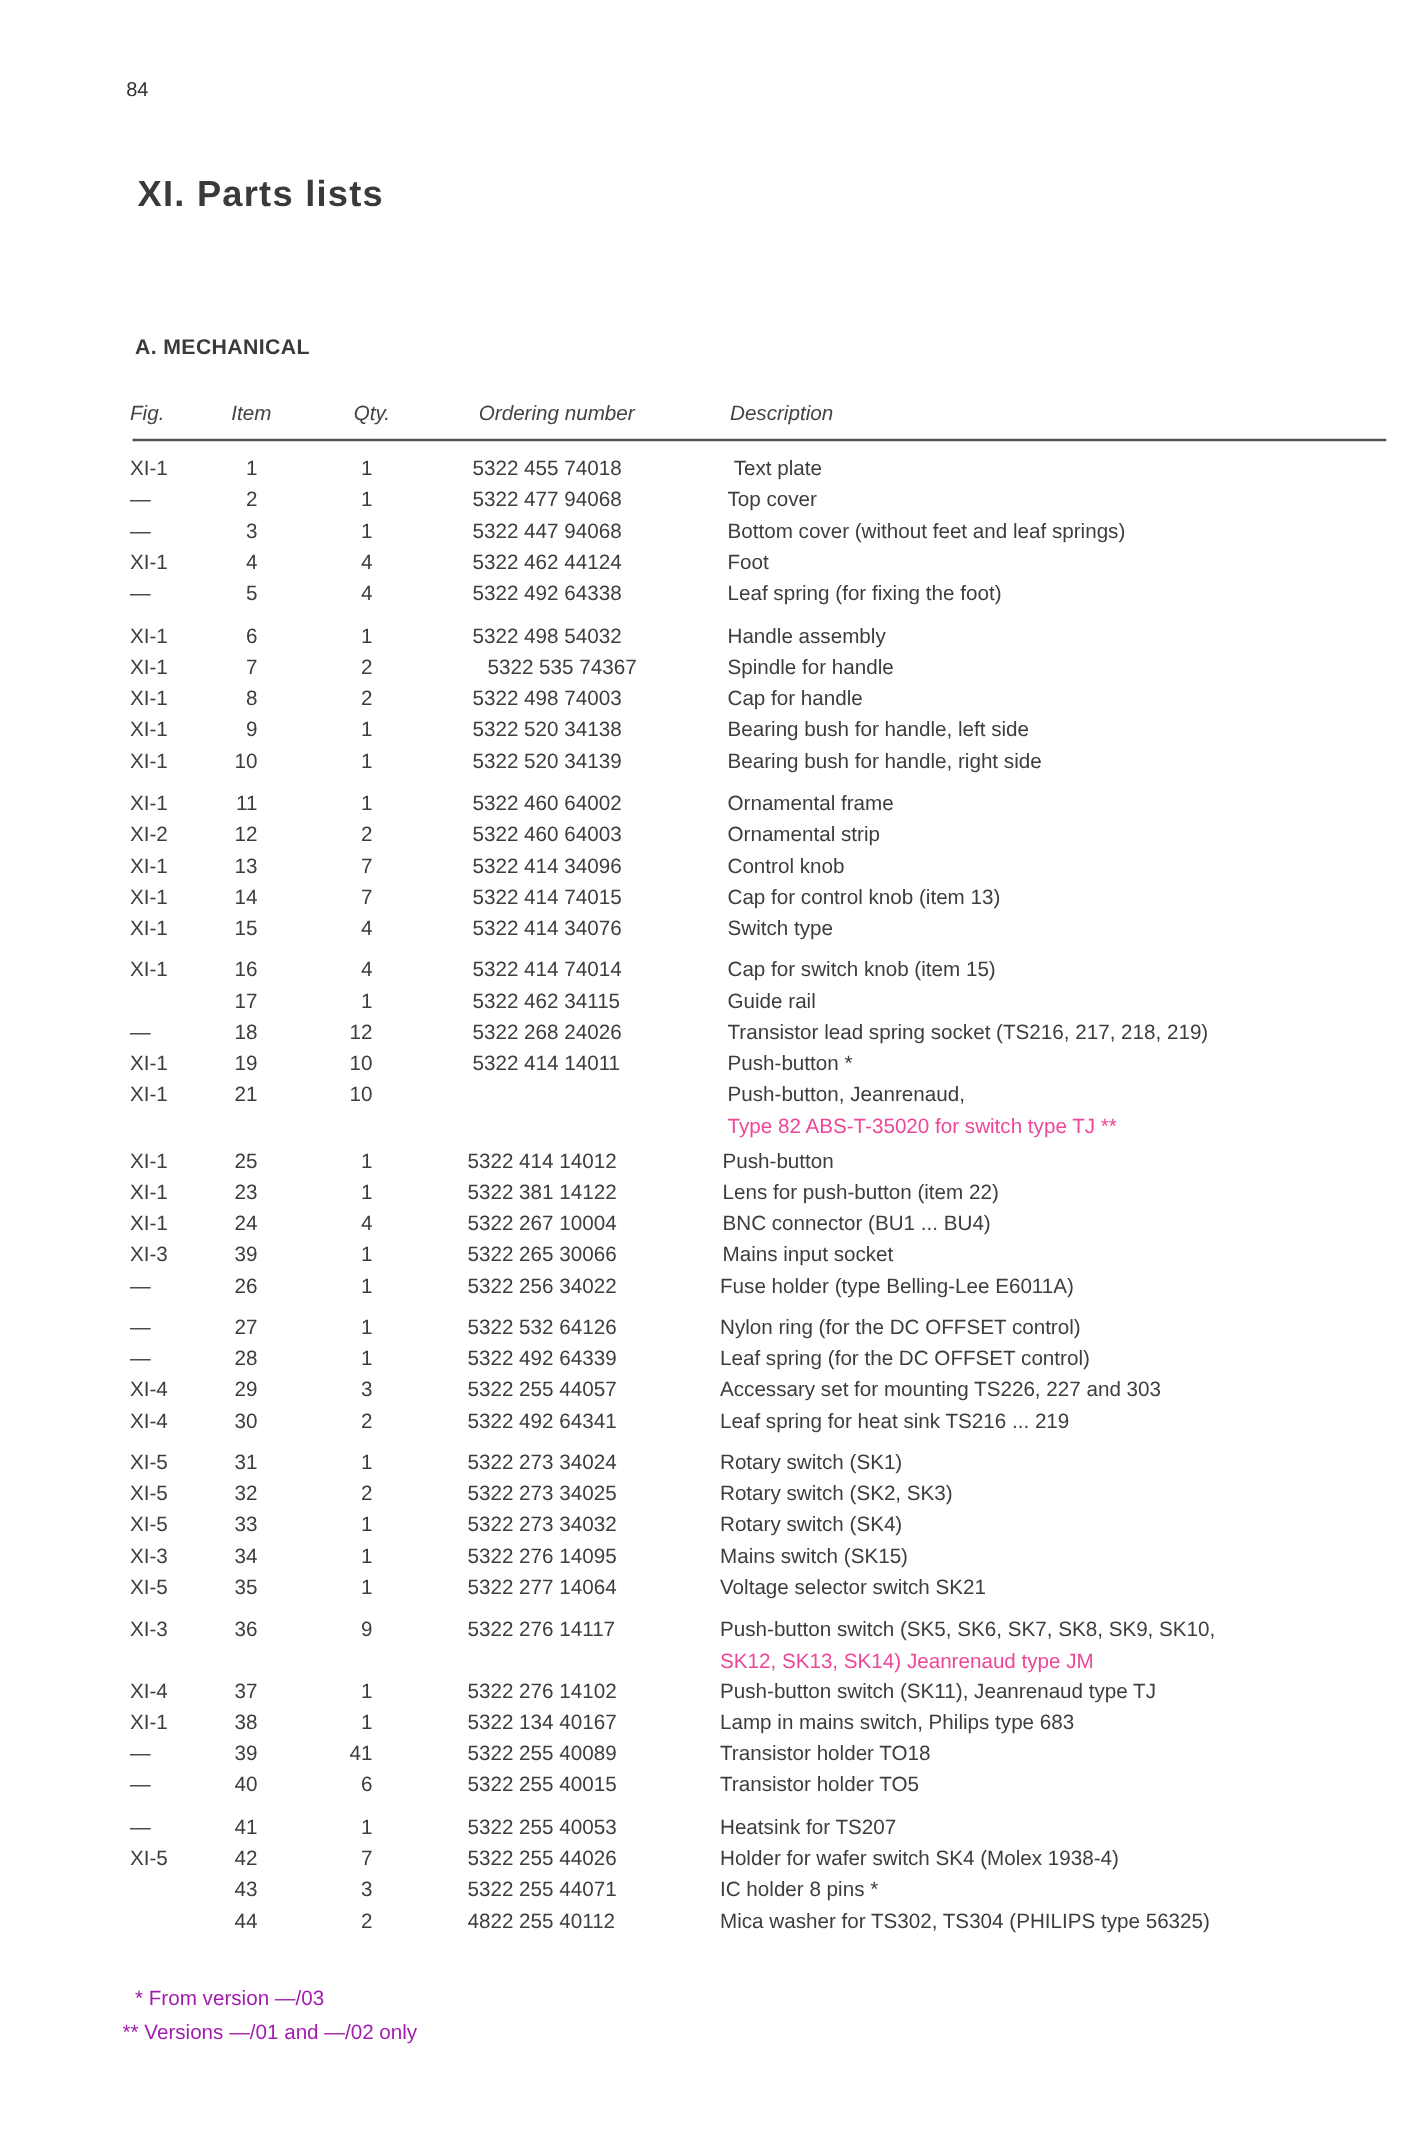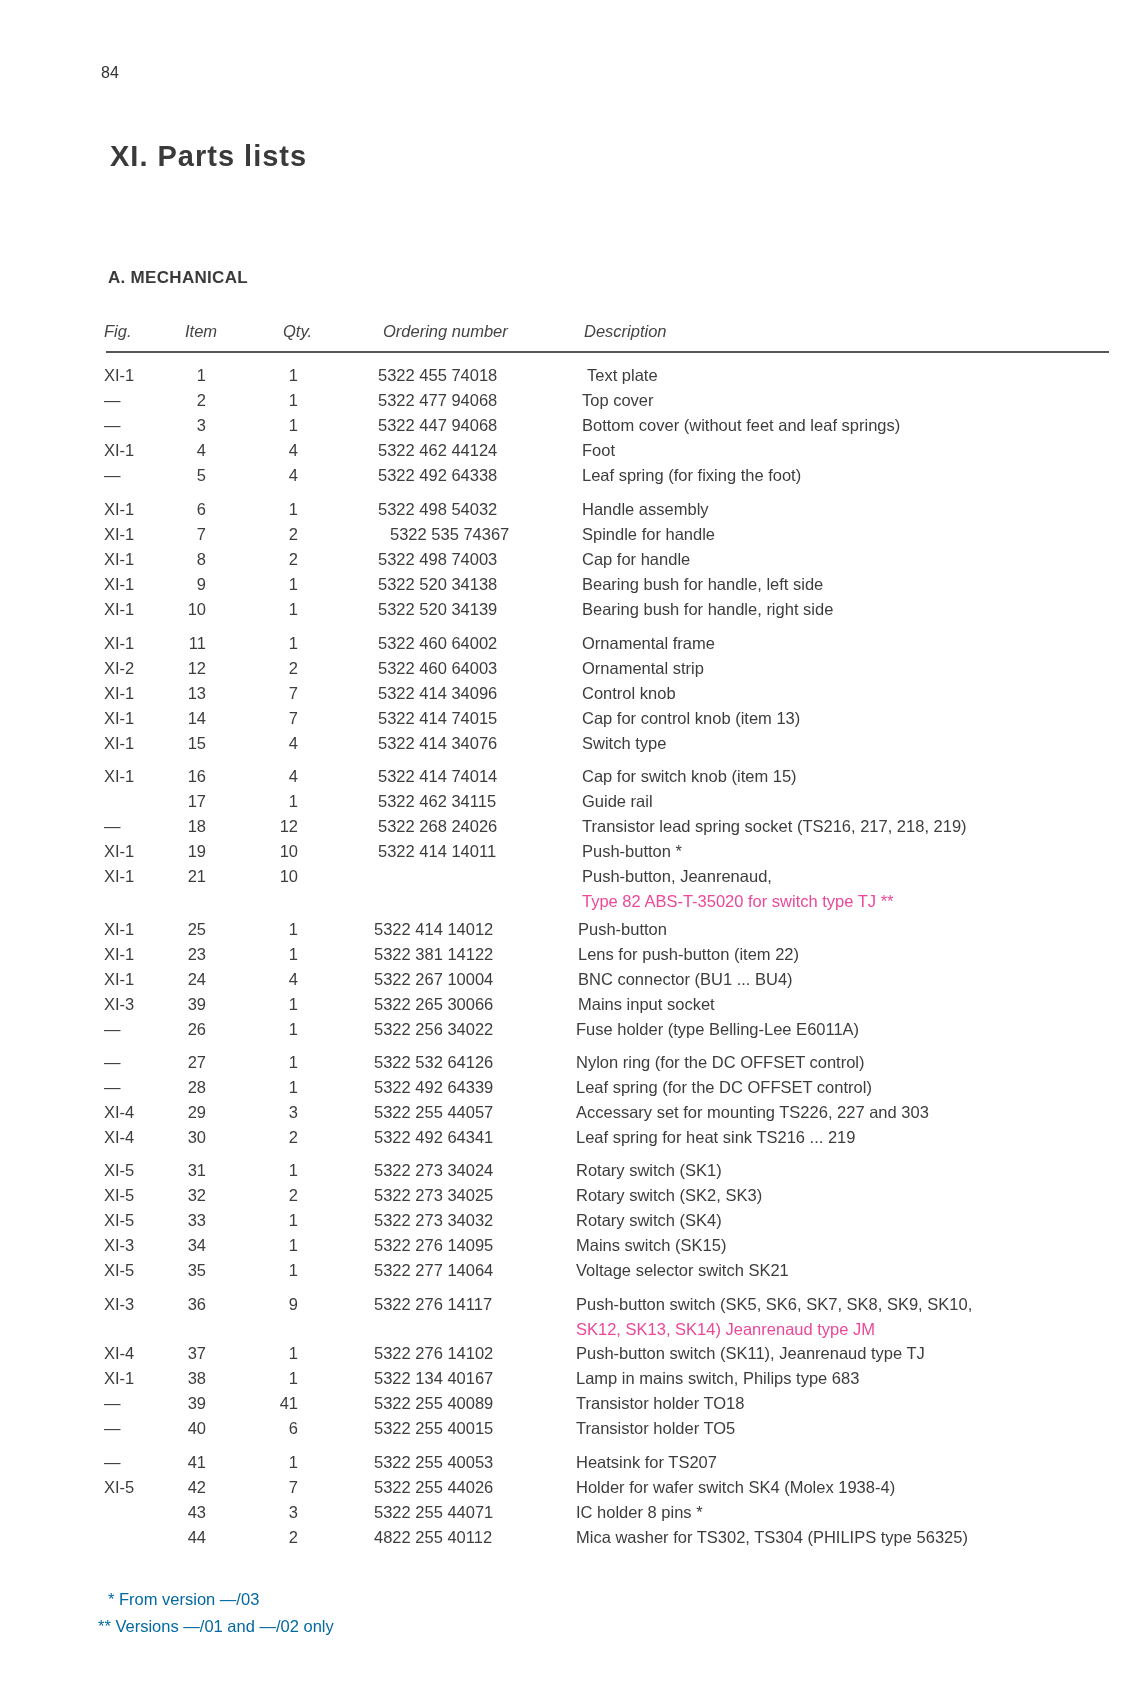--- a/index.html
+++ b/index.html
@@ -15,21 +15,21 @@
     .header-rule { position: absolute; left: 106px; top: 351px; width: 1003px; height: 1.5px; background: #555; }
     .table-body { position: absolute; left: 0; top: 0; width: 1141px; }
     .row { position: absolute; left: 0; width: 1141px; font-size: 16.5px; line-height: 25px; height: 25px; color: #3d3d3d; }
     .row span { position: absolute; top: 0; white-space: nowrap; }
     .c-fig { left: 104px; }
     .c-item { left: 176px; width: 30px; text-align: right; }
     .c-qty { left: 268px; width: 30px; text-align: right; }
     .c-ord { left: 378px; }
     .c-desc { left: 582px; }
     .desc2 { position: absolute; font-size: 16.5px; line-height: 25px; white-space: nowrap; color: #ec4899; }
-    .footnote { position: absolute; font-size: 16.5px; color: #0369a1; white-space: nowrap; }
+    .footnote { position: absolute; font-size: 16.5px; color: #a21caf; white-space: nowrap; }
   </style>
 </head>
 <body>
 
 <div class="page-number">84</div>
 <h1 class="chapter-title">XI. Parts lists</h1>
 <h2 class="section-title">A. MECHANICAL</h2>
 
 <div class="table-header">
   <span style="left:104px">Fig.</span>

